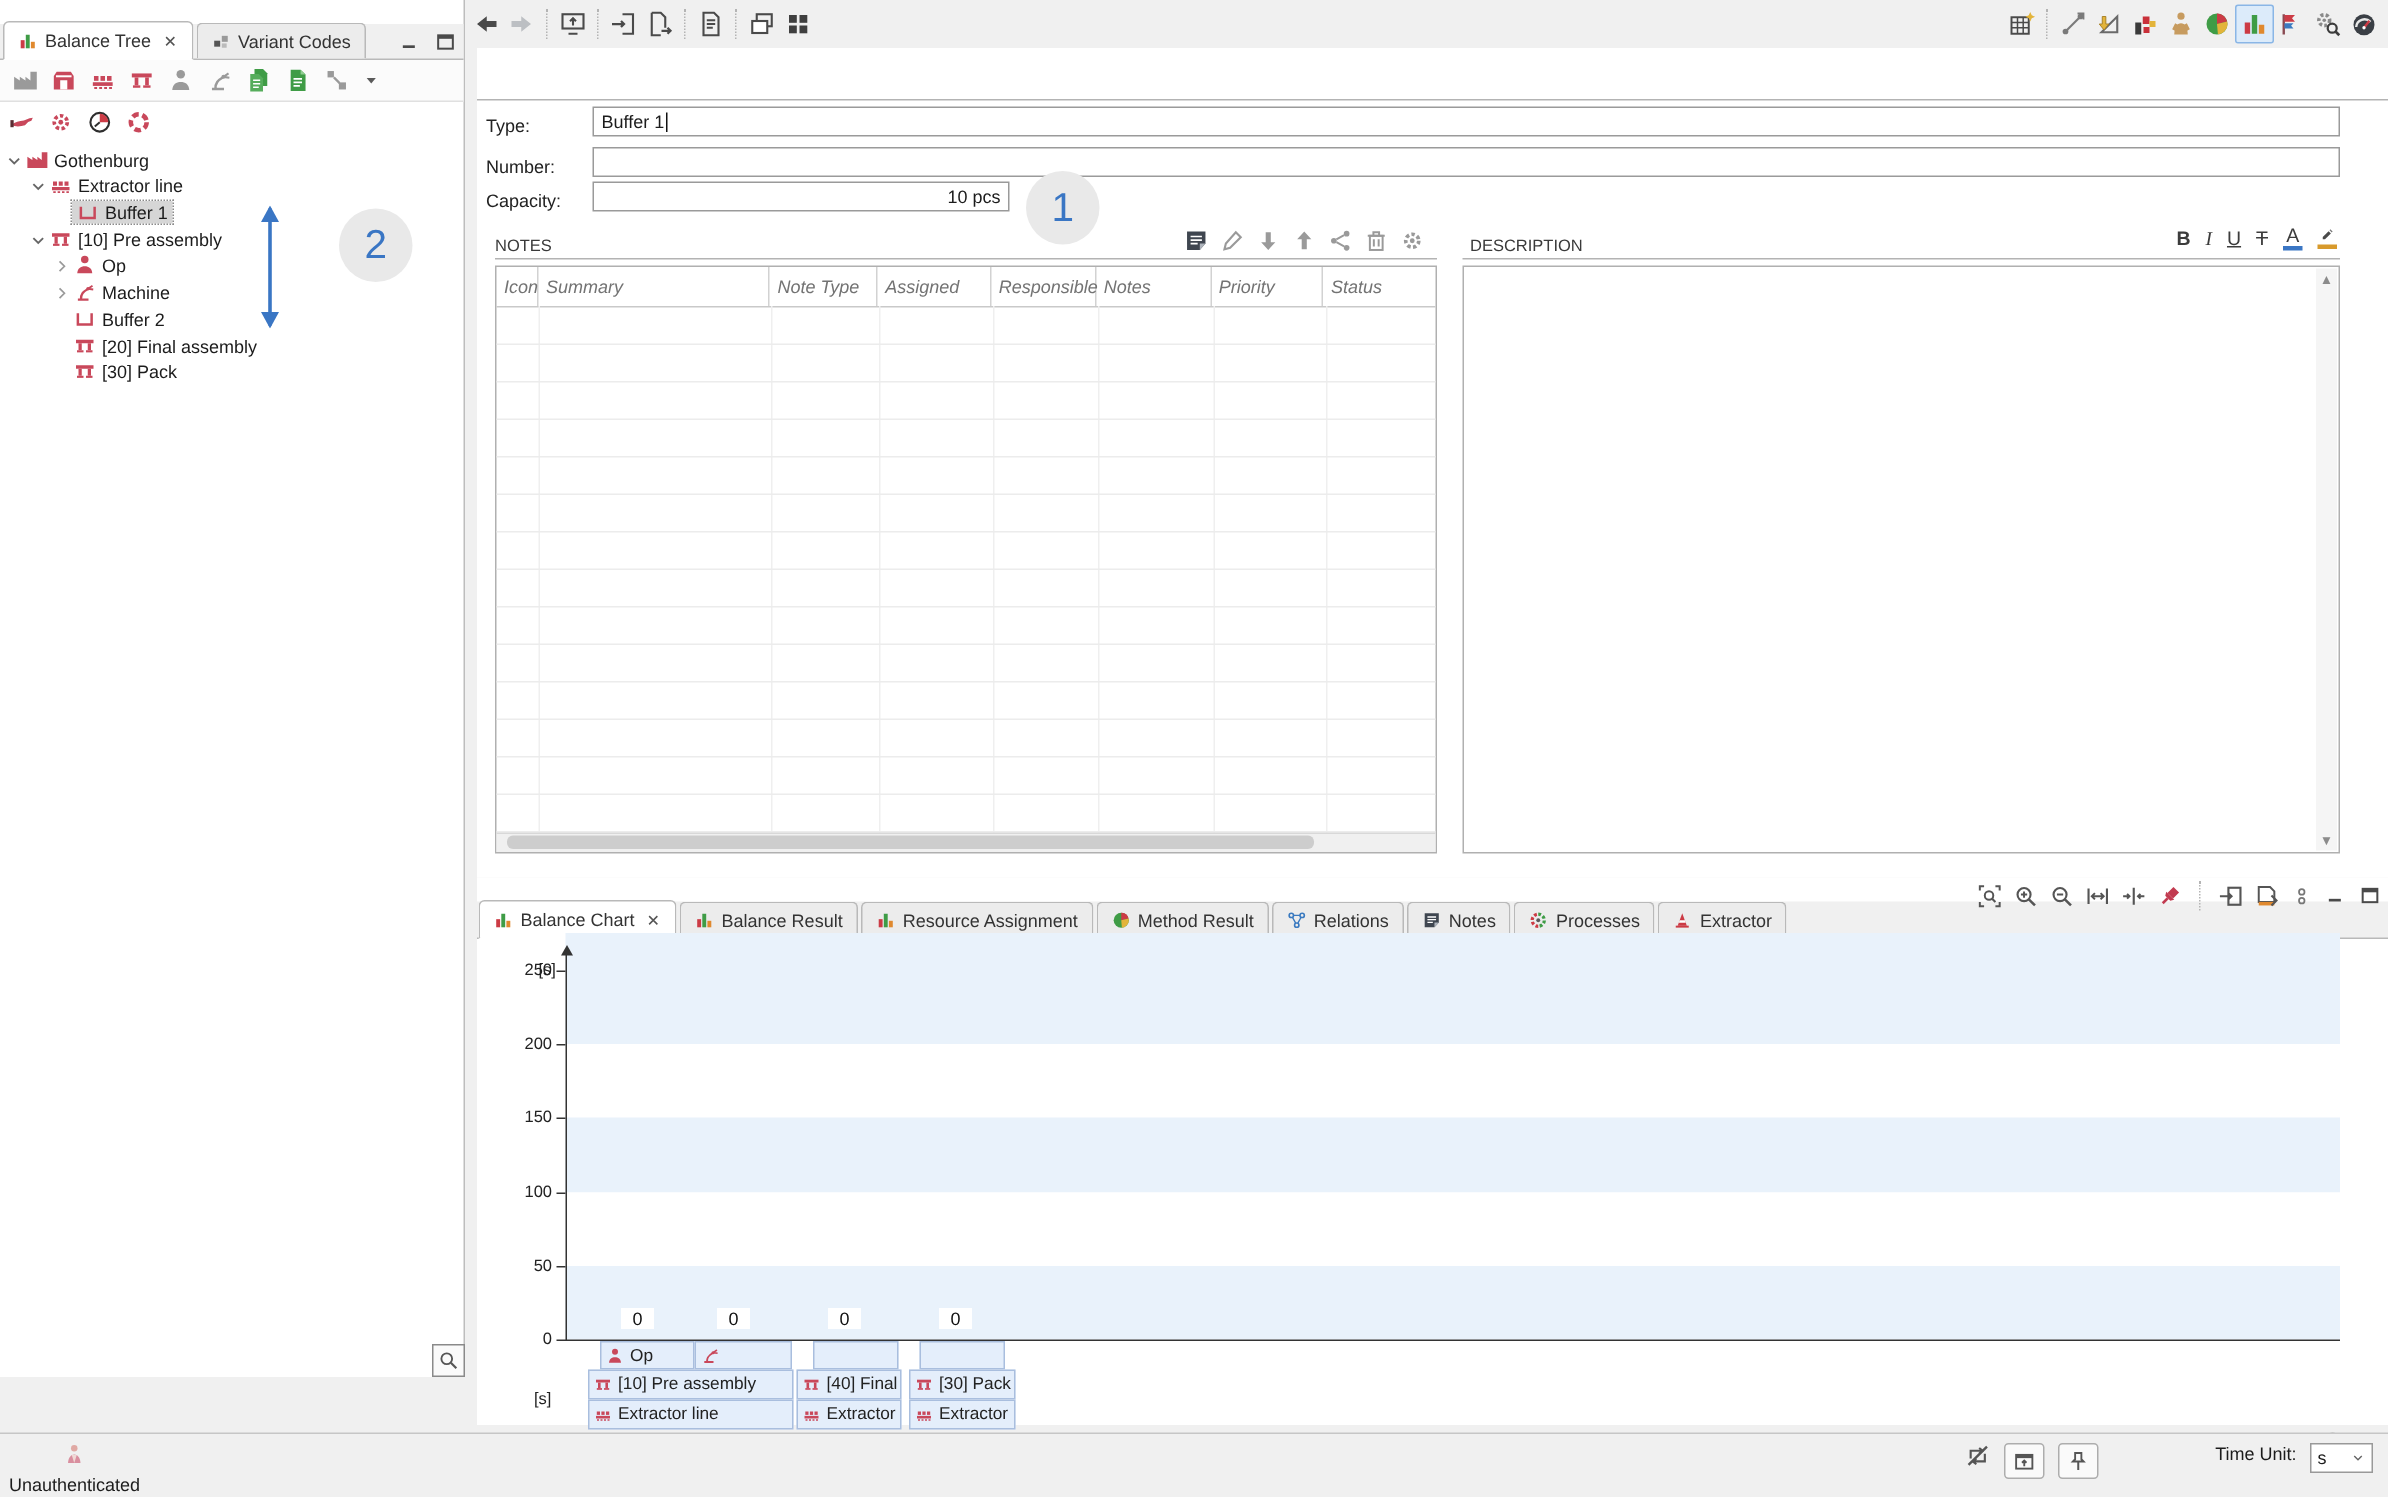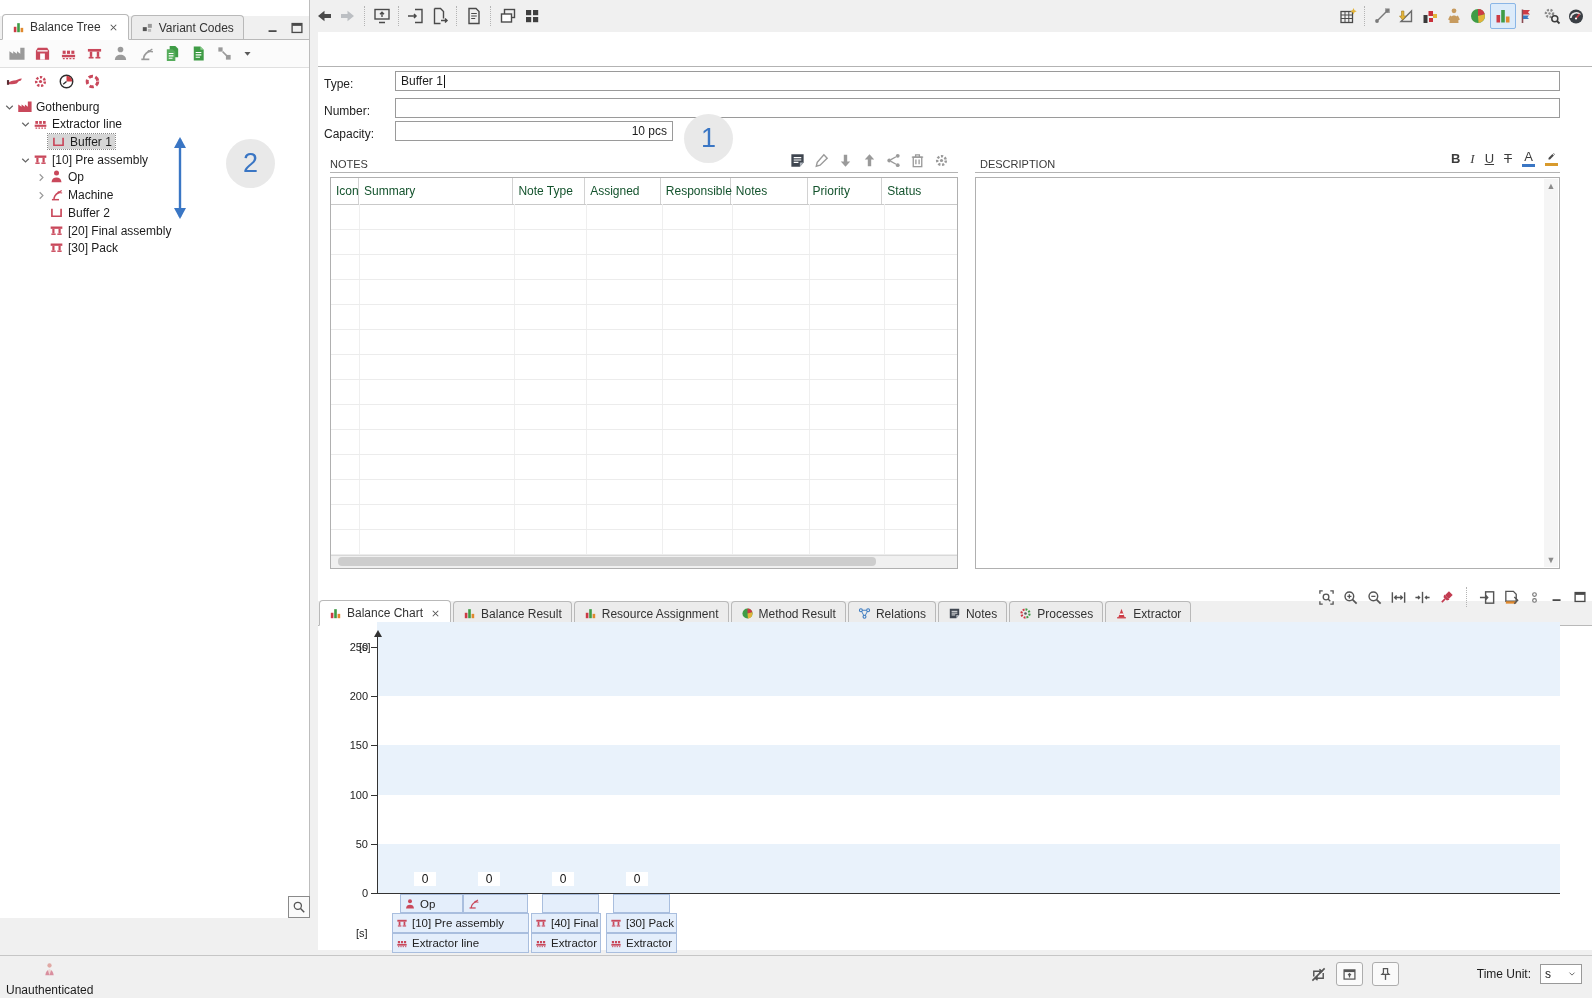--- a/index.html
+++ b/index.html
@@ -39,21 +39,21 @@
   .edtab{height:23px;padding:0 12px;display:flex;align-items:center;font-weight:bold;border:1px solid #b3b3b3;border-bottom:none;background:#e9e9e9;margin-right:3px;border-radius:2px 2px 0 0;color:#222;}
   .edtab.active{background:#fff;height:25px;z-index:2;border-bottom:1px solid #fff;margin-bottom:-1px;}
   .flabel{position:absolute;left:6px;color:#222;}
   .finput{position:absolute;background:#fff;border:1px solid #9a9a9a;height:20px;box-sizing:border-box;display:flex;align-items:center;padding:0 5px;}
   .caret{display:inline-block;width:1px;height:13px;background:#111;margin-left:1px;}
   .sechead{position:absolute;height:16px;font-size:11px;color:#3a3a3a;}
   .secline{position:absolute;height:1px;background:#b3b3b3;}
   .sectools{position:absolute;display:flex;align-items:center;gap:7px;}
   .notesbox{position:absolute;left:12px;top:145px;width:628px;height:392px;border:1px solid #b0b0b0;box-sizing:border-box;background:#fff;}
   .nhdr{position:absolute;left:0;top:0;right:0;height:26px;border-bottom:1px solid #c9c9c9;display:flex;}
-  .nhc{display:flex;align-items:center;padding-left:5px;box-sizing:border-box;border-right:1px solid #d2d2d2;color:#14532d;}
+  .nhc{display:flex;align-items:center;padding-left:5px;box-sizing:border-box;border-right:1px solid #d2d2d2;color:#737373;font-style:italic;}
   .nrow{position:absolute;left:0;right:0;height:25px;border-bottom:1px solid #ececec;}
   .nvline{position:absolute;top:26px;width:1px;background:#efefef;height:353px;}
   .nscroll{position:absolute;left:0;right:0;bottom:0;height:12px;background:#f0f0f0;border-top:1px solid #d8d8d8;}
   .nthumb{position:absolute;left:7px;top:1px;width:538px;height:9px;background:#cdcdcd;border-radius:4px;}
   .descbox{position:absolute;left:657px;top:145px;width:585px;height:392px;border:1px solid #b0b0b0;box-sizing:border-box;background:#fff;}
   .dscroll{position:absolute;right:1px;top:1px;bottom:1px;width:14px;background:#f5f5f5;}
   .darr{position:absolute;right:0;width:14px;height:14px;display:flex;align-items:center;justify-content:center;color:#8b8b8b;font-size:9px;}
   .fmt{font-size:13px;color:#3c3c3c;display:flex;align-items:flex-end;line-height:13px;}
   .fmtA{display:flex;flex-direction:column;align-items:center;gap:1px;}
   .bar-blue{width:13px;height:3px;background:#3a76c4;}
@@ -68,21 +68,21 @@
   .yarrow{position:absolute;left:55.5px;top:20px;width:0;height:0;border-left:4px solid transparent;border-right:4px solid transparent;border-bottom:7px solid #333;}
   .xaxis{position:absolute;left:53px;top:283px;width:1189px;height:1px;background:#333;}
   .ytick{position:absolute;left:53px;width:6px;height:1px;background:#333;}
   .ylab{position:absolute;width:34px;text-align:right;font-size:11px;color:#222;}
   .vlab{position:absolute;width:22px;text-align:center;font-size:12px;background:#fff;color:#111;}
   .cell{position:absolute;background:#e4eefb;border:1px solid #a9bede;box-sizing:border-box;display:flex;align-items:center;gap:4px;padding-left:3px;font-size:11.5px;color:#222;overflow:hidden;white-space:nowrap;}
   .unit{position:absolute;font-size:11px;color:#222;}
   
   .statusbar{position:absolute;left:0;top:955px;width:1592px;height:43px;background:#f0f0f0;border-top:1px solid #c6c6c6;display:flex;align-items:flex-start;box-sizing:border-box;padding:6px 10px 0 6px;}
   .sbleft{display:flex;align-items:center;gap:6px;flex-direction:column;}
-  .sbright{margin-left:auto;display:flex;align-items:center;gap:9px;}
+  .sbright{margin-left:auto;display:flex;align-items:flex-start;gap:9px;}
   .sbbtn{width:25px;height:22px;border:1px solid #adadad;border-radius:3px;background:#fafafa;display:flex;align-items:center;justify-content:center;}
   .tuselect{width:42px;height:20px;border:1px solid #999;background:#fff;display:flex;align-items:center;justify-content:space-between;padding:0 4px;box-sizing:border-box;}
   
   .anncircle{position:absolute;width:49px;height:49px;border-radius:50%;background:#e9e9e9;display:flex;align-items:center;justify-content:center;font-size:27px;color:#3a76c4;z-index:50;}
 </style>
 </head>
 <body>
 
 <svg width="0" height="0" style="position:absolute">
   <defs>

